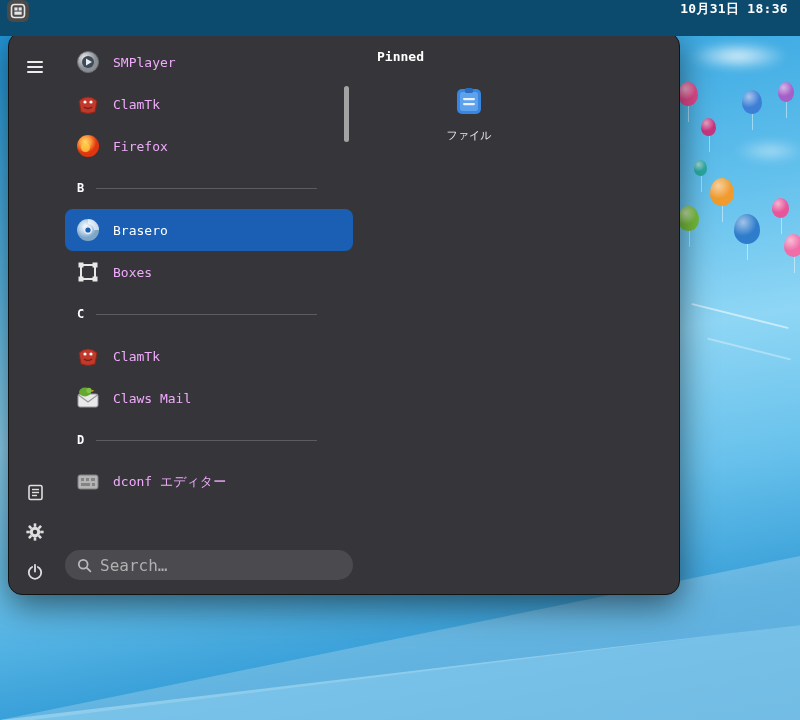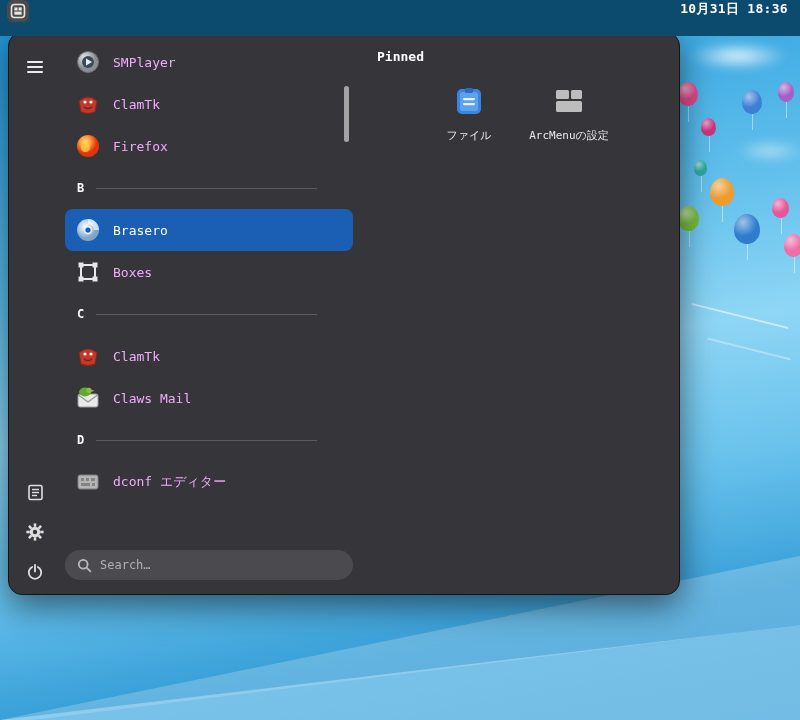--- a/index.html
+++ b/index.html
@@ -39,21 +39,21 @@
   .app-label{font-size:13px;color:#f0abfc;white-space:nowrap}
   .app-row.disabled .app-label{color:#f0abfc}
   .app-icon{width:26px;height:26px;display:flex;align-items:center;justify-content:center;flex:0 0 26px}
   .section-row{height:42px;display:flex;align-items:center;gap:12px;padding:0 12px}
   .section-letter{font-size:12px;font-weight:bold;color:#ffffff}
   .section-line{flex:1;height:1px;background:#5c5c5f;margin-right:24px}
   .scroll-thumb{position:absolute;top:53px;right:8px;width:5px;height:56px;border-radius:3px;background:#a3a3a3;cursor:pointer}
 
   .search-bar{margin-top:auto;margin-bottom:4px;height:30px;width:288px;border-radius:15px;background:#4b4b4f;
     display:flex;align-items:center;gap:8px;padding:0 12px}
-  .search-bar input{flex:1;background:transparent;border:none;outline:none;color:#5eead4;font-size:12px;
+  .search-bar input{flex:1;background:transparent;border:none;outline:none;color:#5eead4;font-size:16px;
     font-family:"DejaVu Sans Mono","DejaVu Sans",monospace}
   .search-bar input::placeholder{color:#b0b0b0}
 
   .pinned-col{flex:1;padding:16px 0 0 20px}
   .pinned-title{font-size:13px;font-weight:bold;color:#ffffff;margin-bottom:16px}
   .pinned-grid{display:flex;margin-left:42px}
   .pinned-item{width:100px;display:flex;flex-direction:column;align-items:center;text-align:center;cursor:pointer;border-radius:10px;padding:4px 0}
   .pinned-icon{width:34px;height:34px;margin-bottom:10px}
   .pinned-label{font-size:11px;color:#e8e8e8;line-height:1.45;max-width:94px;word-break:break-word}
 </style>
@@ -303,29 +303,17 @@
             <rect x="5" y="5" width="24" height="25" rx="5" fill="#3986e0"></rect>
             <rect x="8" y="8" width="18" height="19" rx="2.5" fill="#5ea1ec"></rect>
             <rect x="13" y="4" width="8" height="5" rx="1.6" fill="#2a6cc0"></rect>
             <rect x="11" y="14" width="12" height="2.2" rx="1.1" fill="#eaf3fd"></rect>
             <rect x="11" y="19" width="12" height="2.2" rx="1.1" fill="#eaf3fd"></rect>
           </svg>
         </span>
         <span class="pinned-label">ファイル</span>
       </div>
 
-      <div class="pinned-item">
-        <span class="pinned-icon">
-          <svg width="34" height="34" viewBox="0 0 34 34">
-            <g fill="#bdbdbd">
-              <rect x="4" y="6" width="13" height="9" rx="1.5"></rect>
-              <rect x="19" y="6" width="11" height="9" rx="1.5"></rect>
-              <rect x="4" y="17" width="26" height="11" rx="1.5"></rect>
-            </g>
-          </svg>
-        </span>
-        <span class="pinned-label">ArcMenuの設定</span>
-      </div>
 
     </div>
   </div>
 
 </div>
 
 </body></html>

